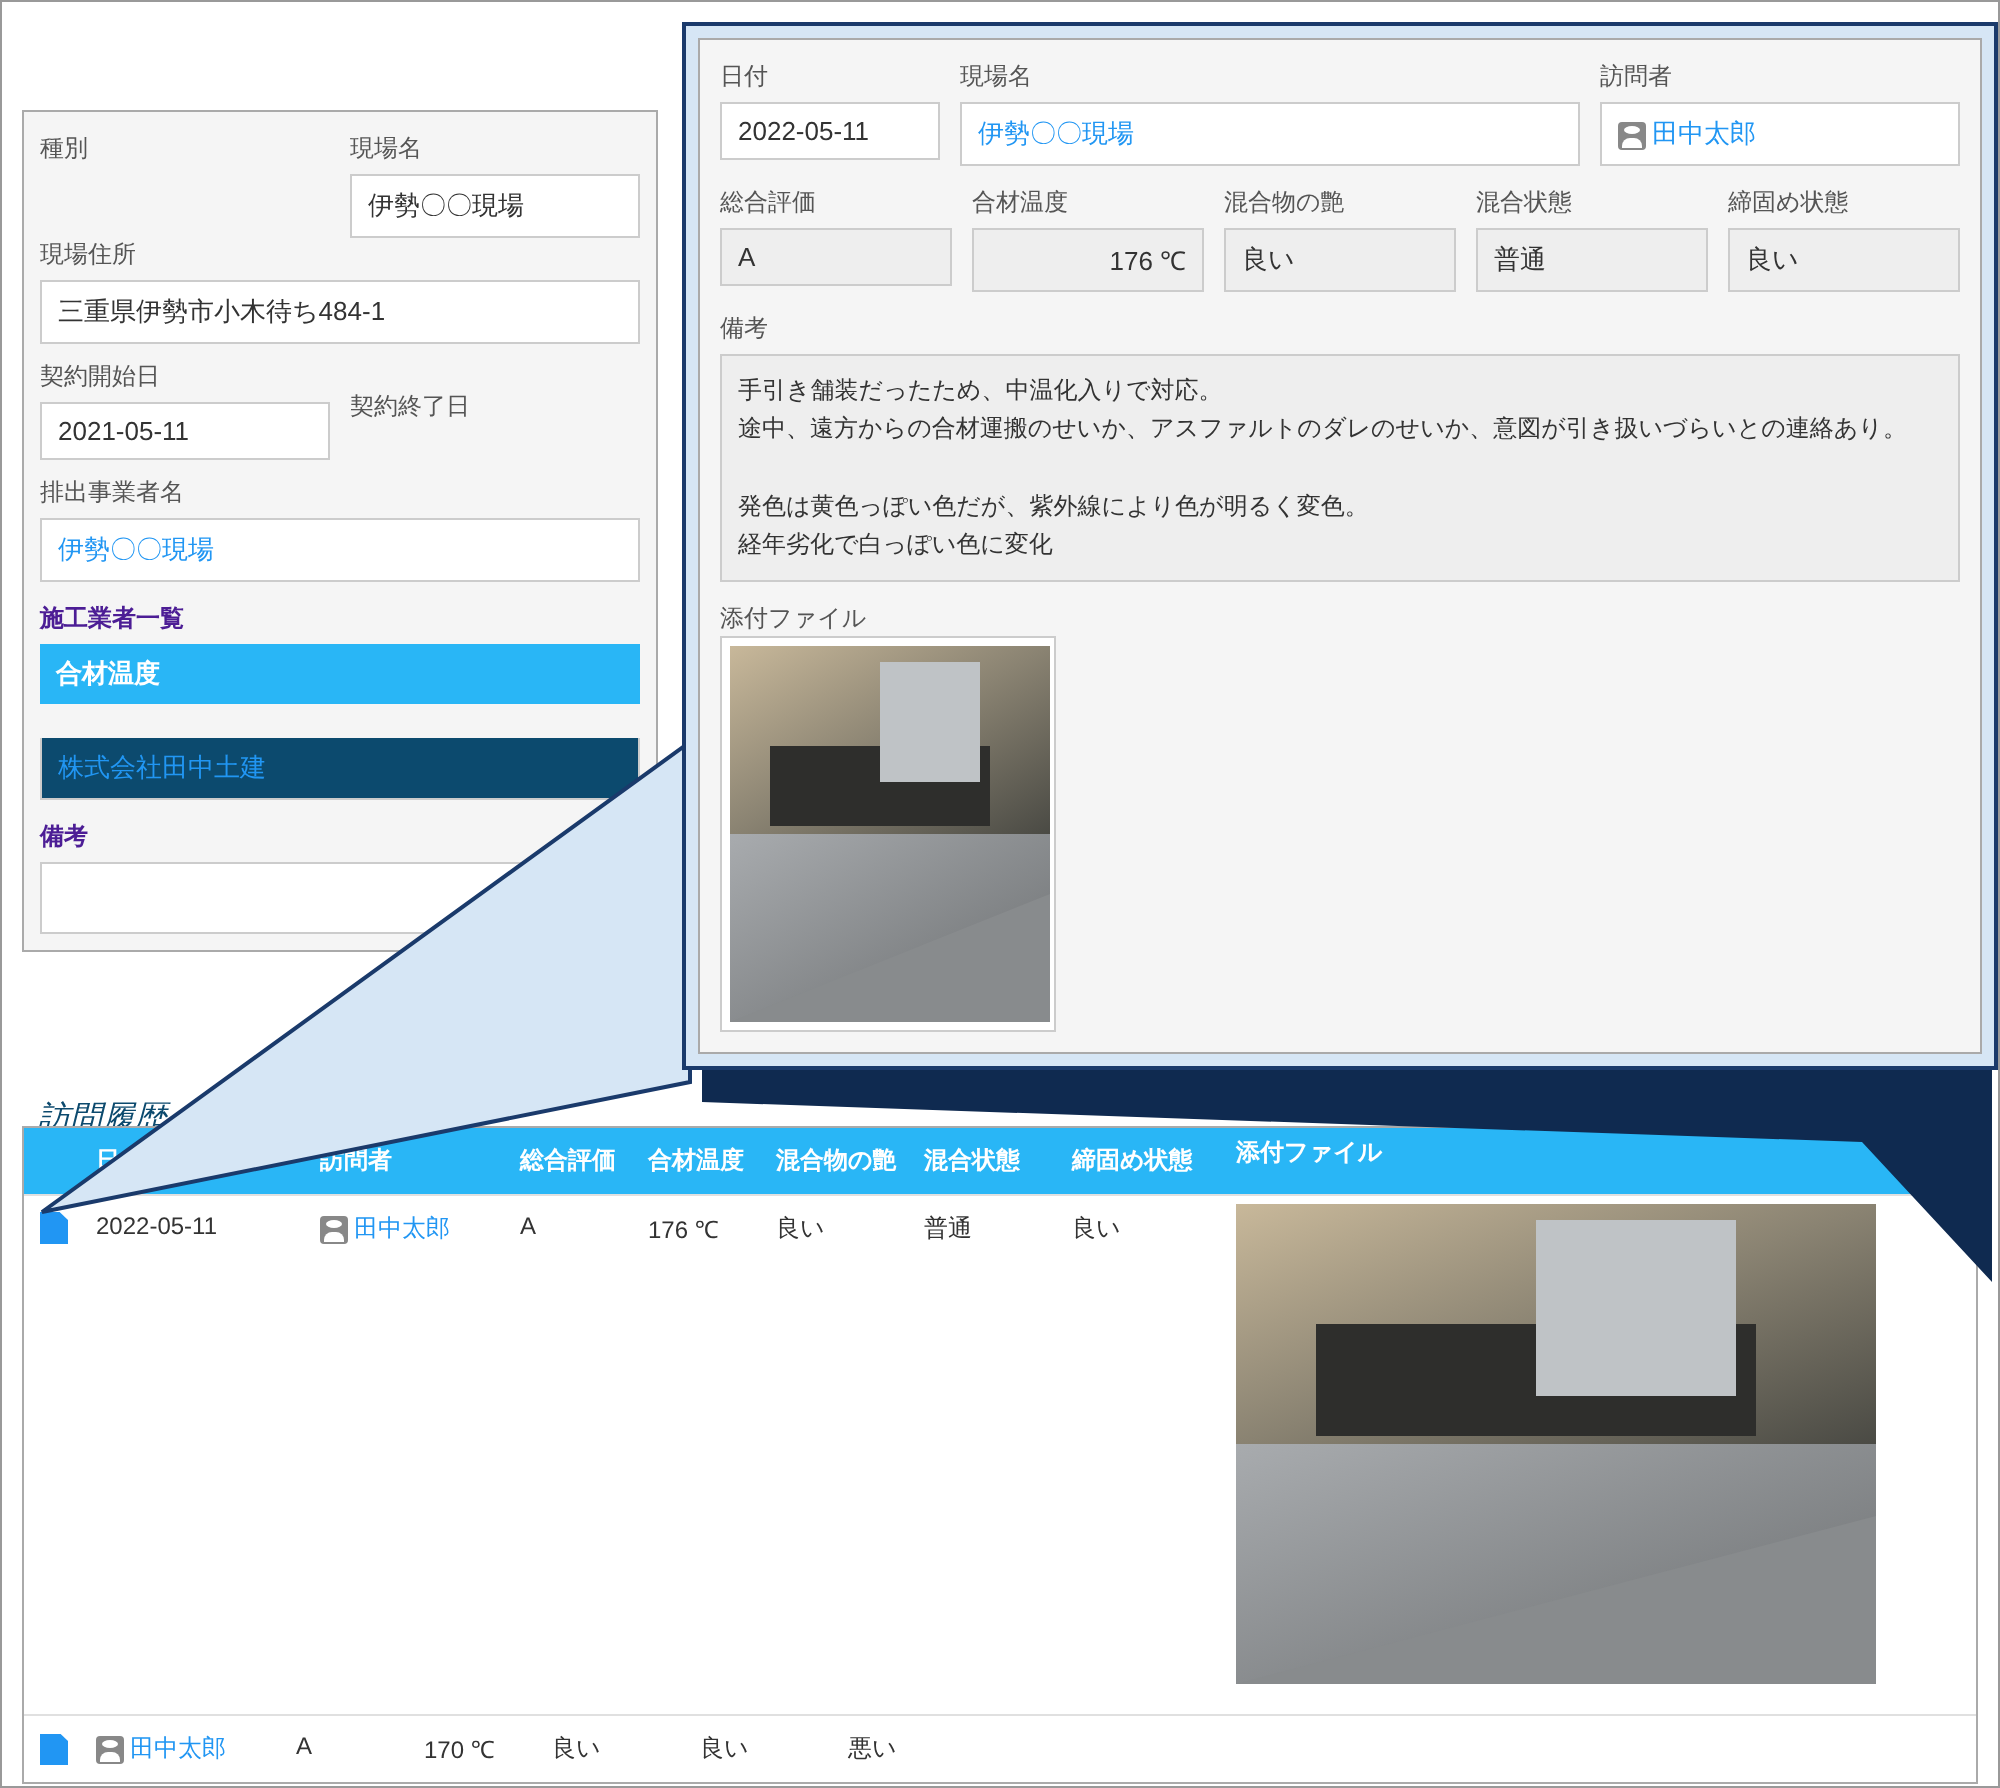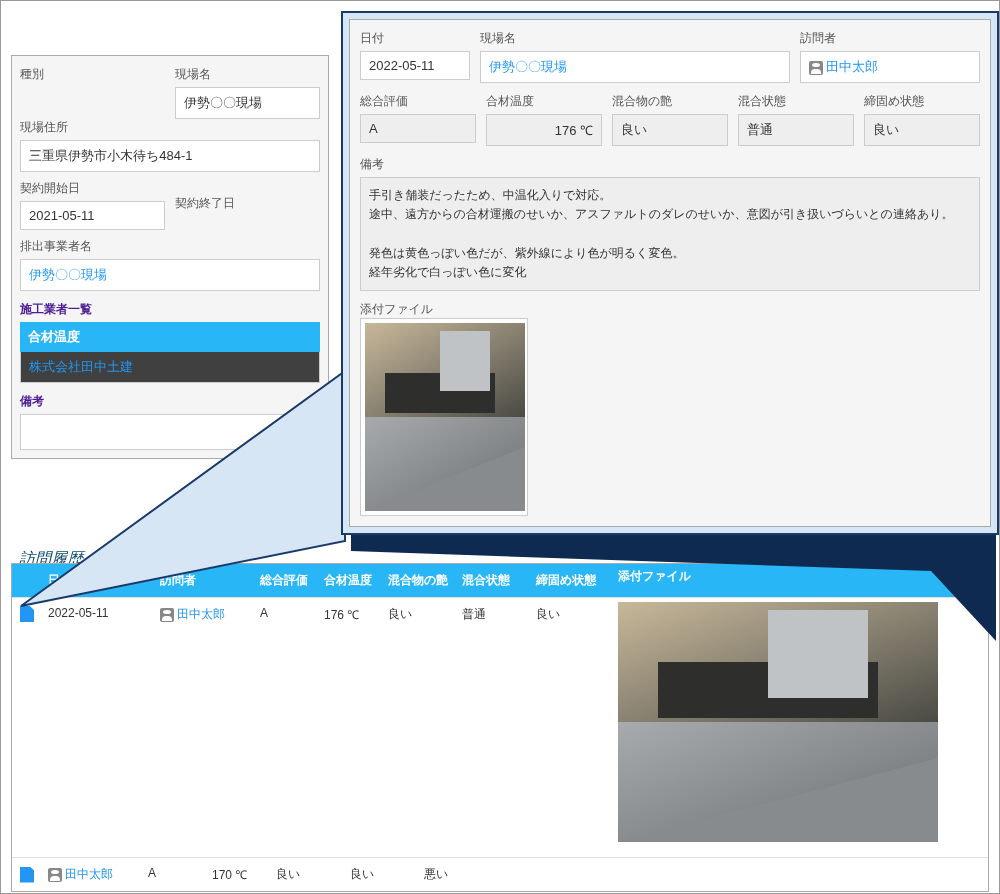--- a/index.html
+++ b/index.html
@@ -39,25 +39,26 @@
 .section-label { color:#4c1d95; font-size:12px; margin: 10px 0 4px 0; font-weight: bold; }
 
 .blue-header {
   background: #29b6f6;
   color: #fff;
   padding: 6px 8px;
   font-size: 13px;
   font-weight: bold;
 }
 .list-item {
-  background: #404040;
+  background: #0c4a6e;
   border: 1px solid #ccc;
   border-top: none;
   padding: 6px 8px;
   color: #2196f3;
+  margin-top: 17px;
 }
 .remark-box {
   background: #fff;
   border: 1px solid #ccc;
   height: 36px;
 }
 
 
 .bottom-panel {
   position: absolute;

